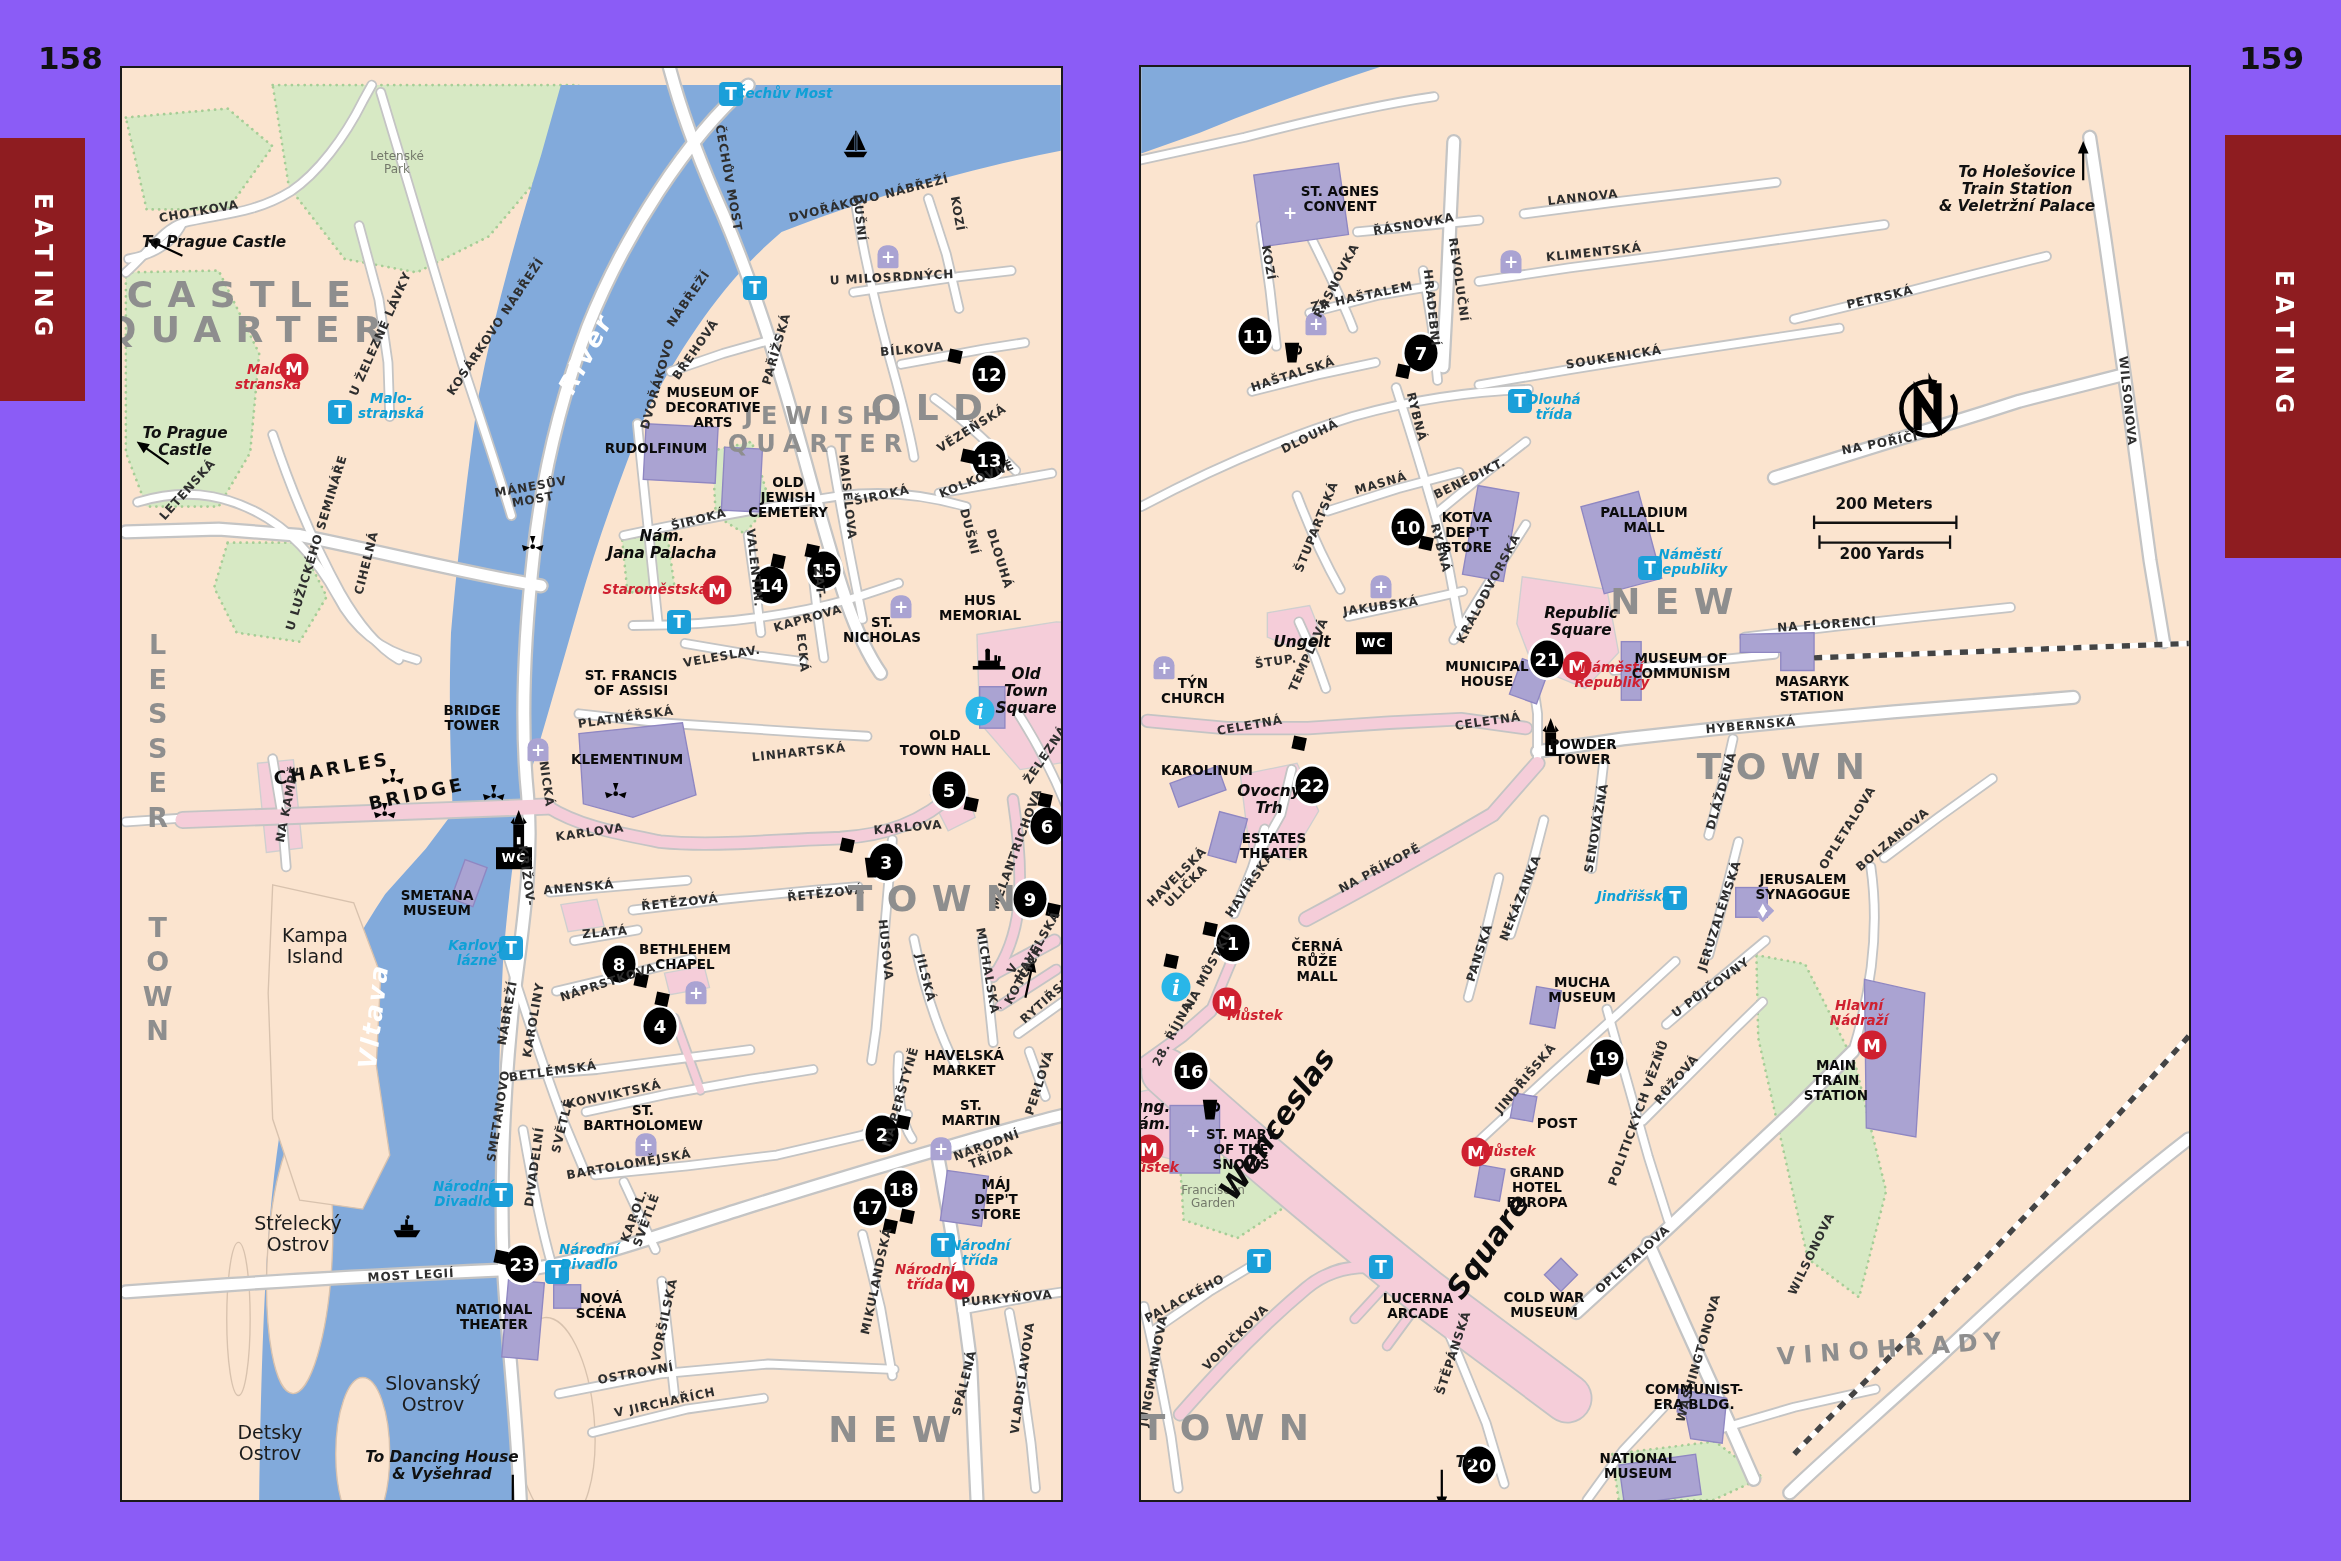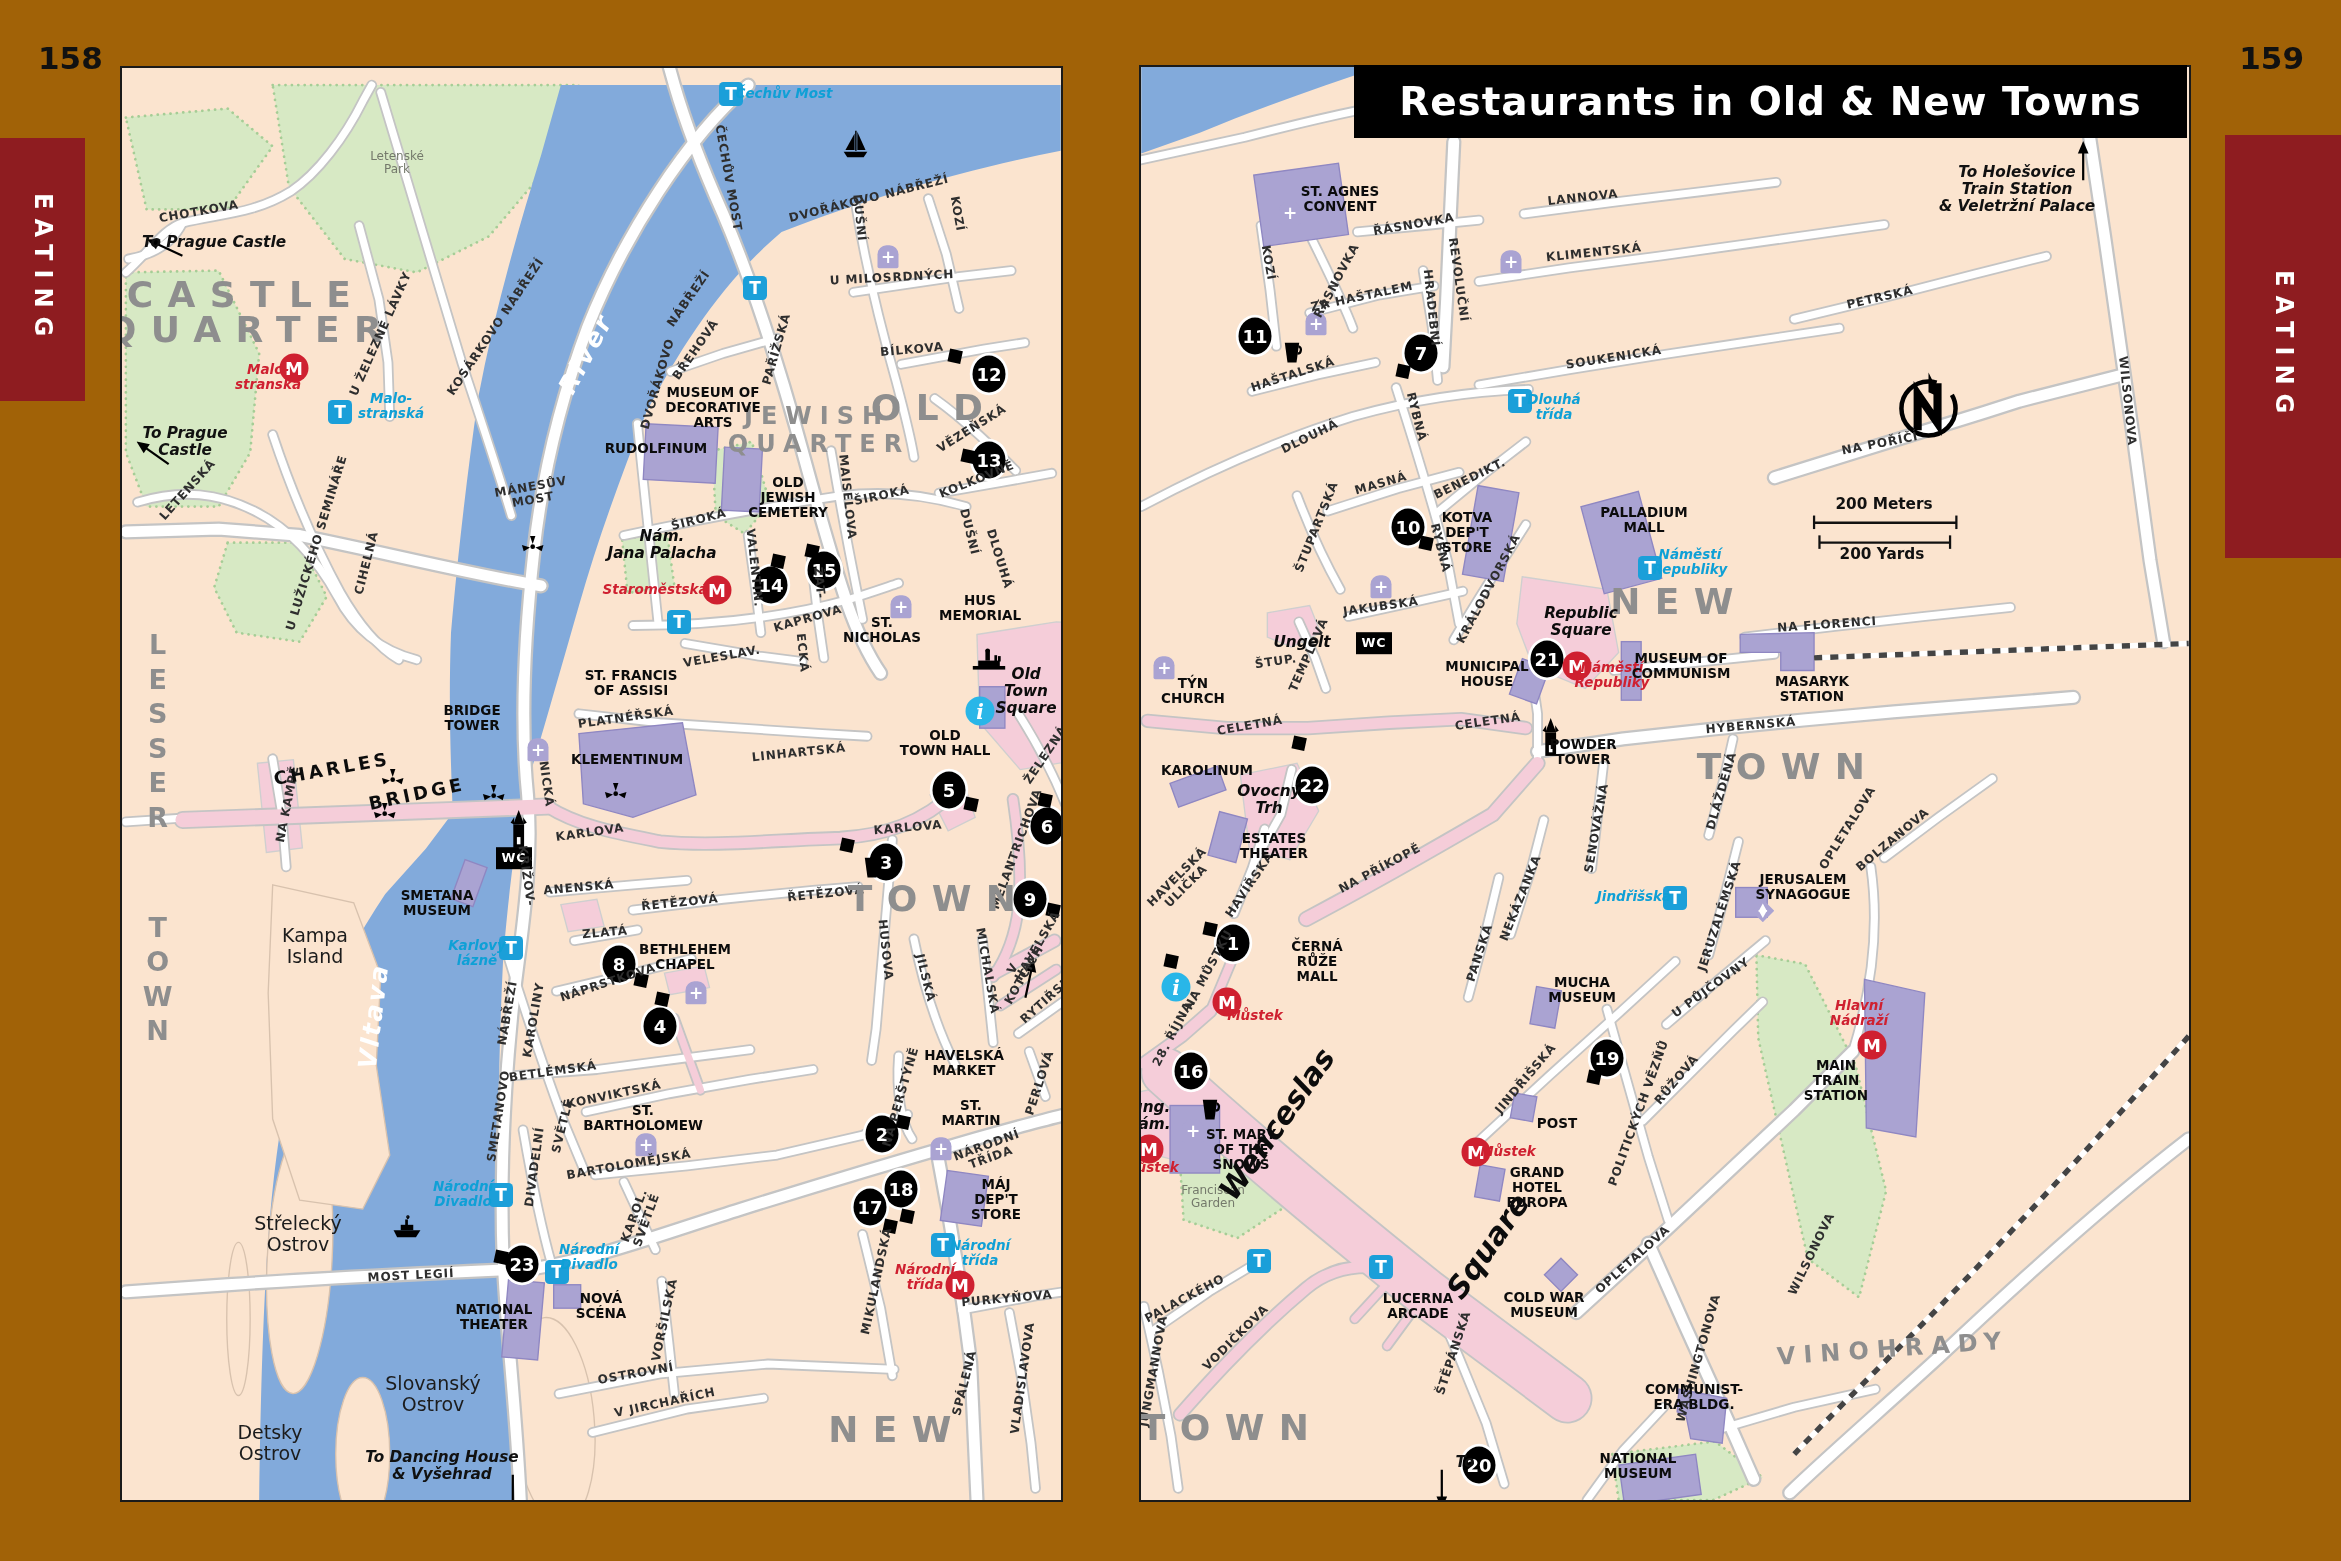--- a/index.html
+++ b/index.html
@@ -1,16 +1,16 @@
 <!DOCTYPE html>
 <html style="font-size:14.4px"><head>
 <meta charset="utf-8">
 <style>
   html,body{margin:0;padding:0;background:#fff;}
-  #stage{position:relative;width:2342px;height:1561px;background:#a16207;overflow:hidden;
+  #stage{position:relative;width:2342px;height:1561px;background:#8b5cf6;overflow:hidden;
          font-family:"DejaVu Sans","Liberation Sans",sans-serif;}
   .pagenum{position:absolute;font-size:31px;font-weight:bold;color:#111;}
   .tab{position:absolute;background:#8e1c20;color:#fff;display:flex;align-items:center;justify-content:center;}
   .tab span{writing-mode:vertical-rl;letter-spacing:9px;font-weight:bold;font-size:24px;}
   .mapbox{position:absolute;background:#fbe4cf;border:2.7px solid #1a1a1a;overflow:hidden;}
   .mapbox svg{position:absolute;left:0;top:0;}
   .lyr{position:absolute;left:0;top:0;width:100%;height:100%;}
   .lb{position:absolute;white-space:pre-line;text-align:center;transform:translate(-50%,-50%);line-height:1.12;pointer-events:none;}
   .st{font-size:12px;font-weight:600;color:#2e2e2e;letter-spacing:0.9px;}
   .d{font-size:36px;font-weight:bold;color:#8e8e8e;letter-spacing:14.4px;}
@@ -890,15 +890,14 @@
 ERA BLDG.</div>
         <div class="lb note" style="left: 876px; top: 123px; transform: translate(-50%, -50%) rotate(0deg);">To Holešovice
 Train Station
 &amp; Veletržní Palace</div>
         <div class="lb note" style="left: 324px; top: 1396px; transform: translate(-50%, -50%) rotate(0deg);">To</div>
         <div class="lb scale" style="left: 743px; top: 438px; transform: translate(-50%, -50%) rotate(0deg);">200 Meters</div>
         <div class="lb scale" style="left: 741px; top: 488px; transform: translate(-50%, -50%) rotate(0deg);">200 Yards</div>
       </div>
   </div>
 
-  <div class="titlebar" style="left:1354px;top:65px;width:833px;height:73px;">Restaurants in Old &amp; New Towns</div>
 </div>
 
 
 </body></html>

